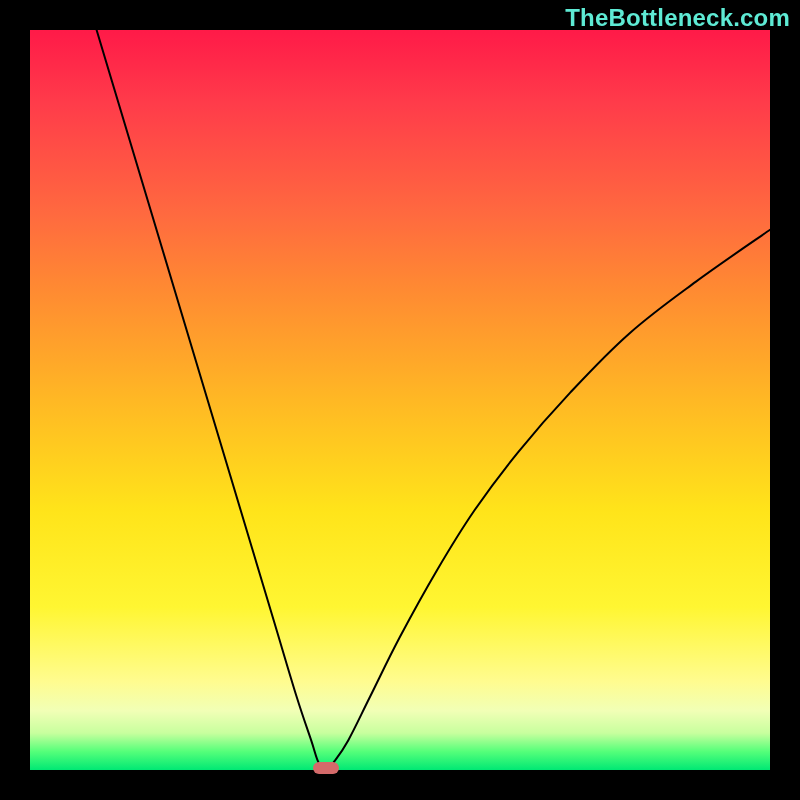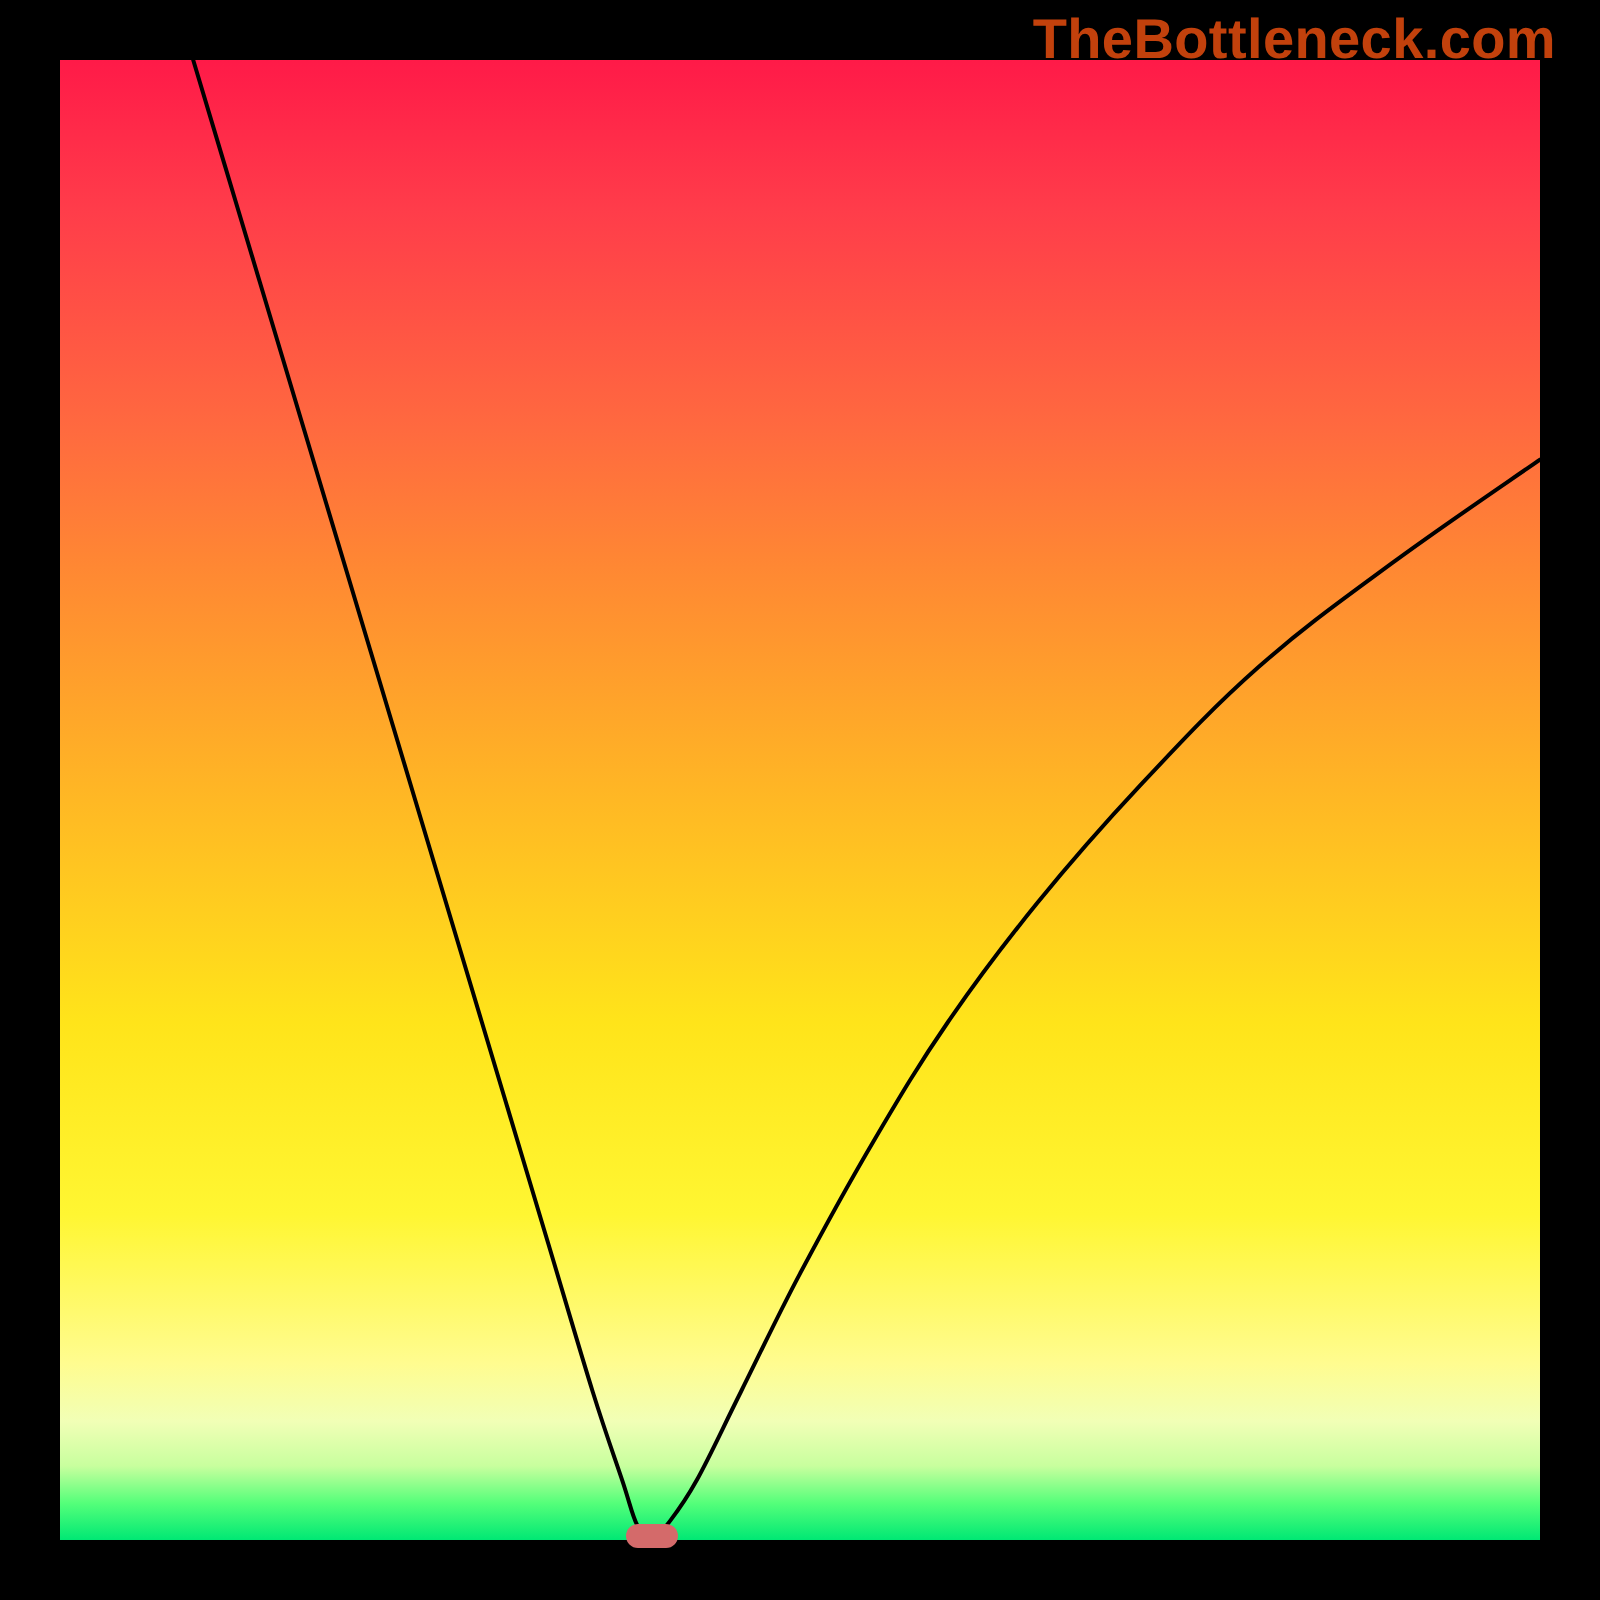--- a/index.html
+++ b/index.html
@@ -35,23 +35,23 @@
       #fffc8f 88%,
       #f1ffb6 92%,
       #c8ff9e 95%,
       #55ff7a 97.5%,
       #00e874 100%
     );
   }
   .watermark {
     position: absolute;
     top: 4px;
-    right: 22px;
-    color: #c2410c;
-    font-size: 28px;
+    right: 10px;
+    color: #5eead4;
+    font-size: 24px;
     font-weight: 600;
     letter-spacing: 0.2px;
     font-family: Arial, Helvetica, sans-serif;
   }
   svg.curve {
     position: absolute;
     left: 0; top: 0;
     width: 740px;
     height: 740px;
     overflow: visible;

